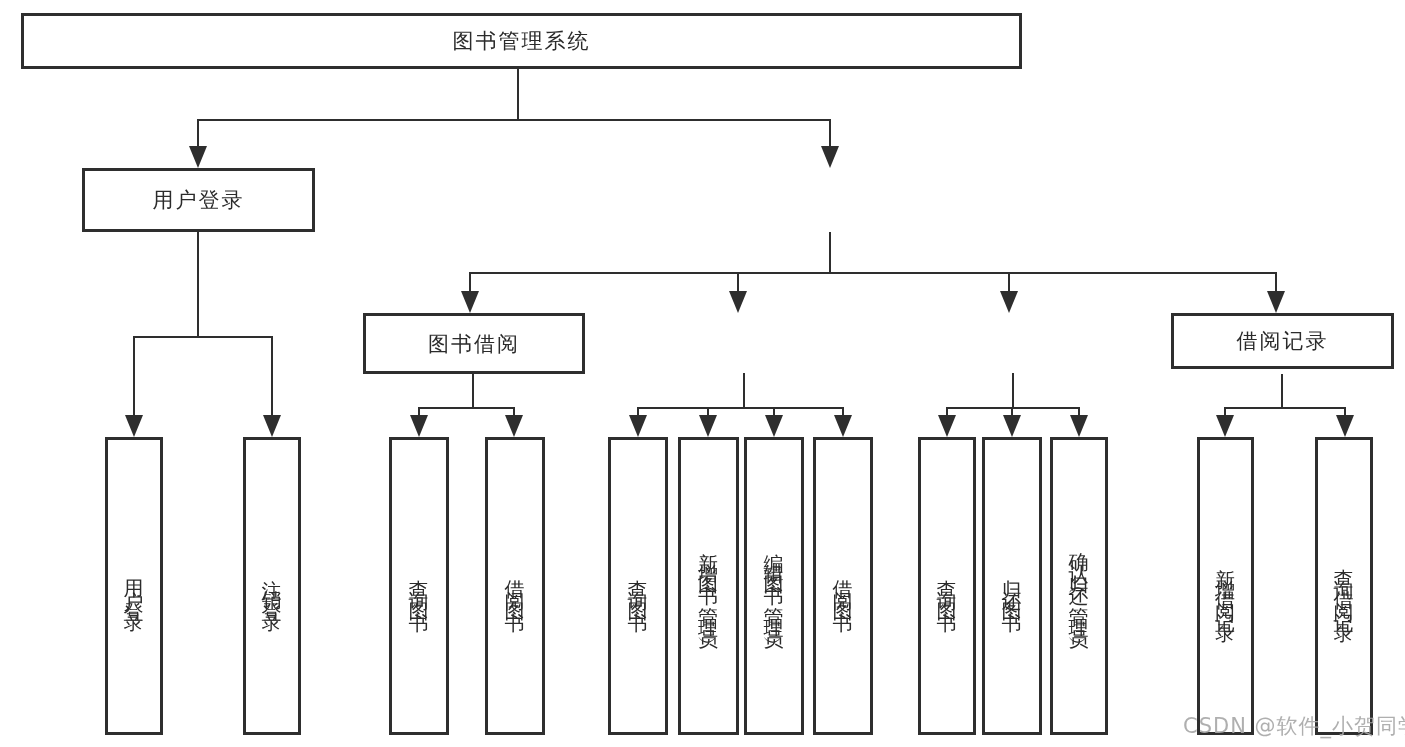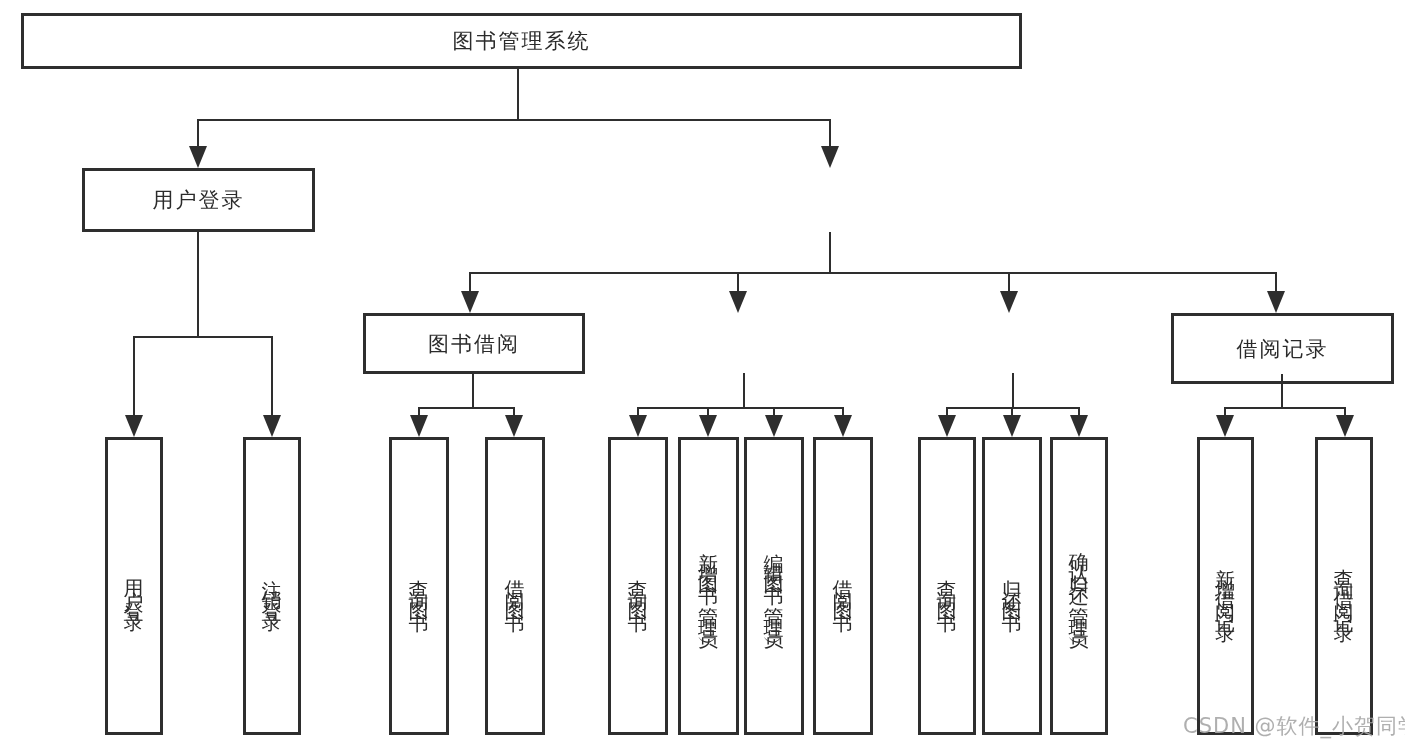--- a/index.html
+++ b/index.html
@@ -42,21 +42,21 @@
 
   <div class="box" style="left:21px;top:13px;width:1001px;height:56px">图书管理系统</div>
 
   <div class="box" style="left:82px;top:168px;width:233px;height:64px">用户登录</div>
 
 
   <div class="box" style="left:363px;top:313px;width:222px;height:61px">图书借阅</div>
 
 
 
-  <div class="box" style="left:1171px;top:313px;width:223px;height:71px">借阅记录</div>
+  <div class="box" style="left:1171px;top:313px;width:223px;height:56px">借阅记录</div>
 
   <div class="box vbox" style="left:105px;top:437px;width:58px;height:298px">用户登录</div>
 
   <div class="box vbox" style="left:243px;top:437px;width:58px;height:298px">注销登录</div>
 
   <div class="box vbox" style="left:389px;top:437px;width:60px;height:298px">查询图书</div>
 
   <div class="box vbox" style="left:485px;top:437px;width:60px;height:298px">借阅图书</div>
 
   <div class="box vbox" style="left:608px;top:437px;width:60px;height:298px">查询图书</div>

